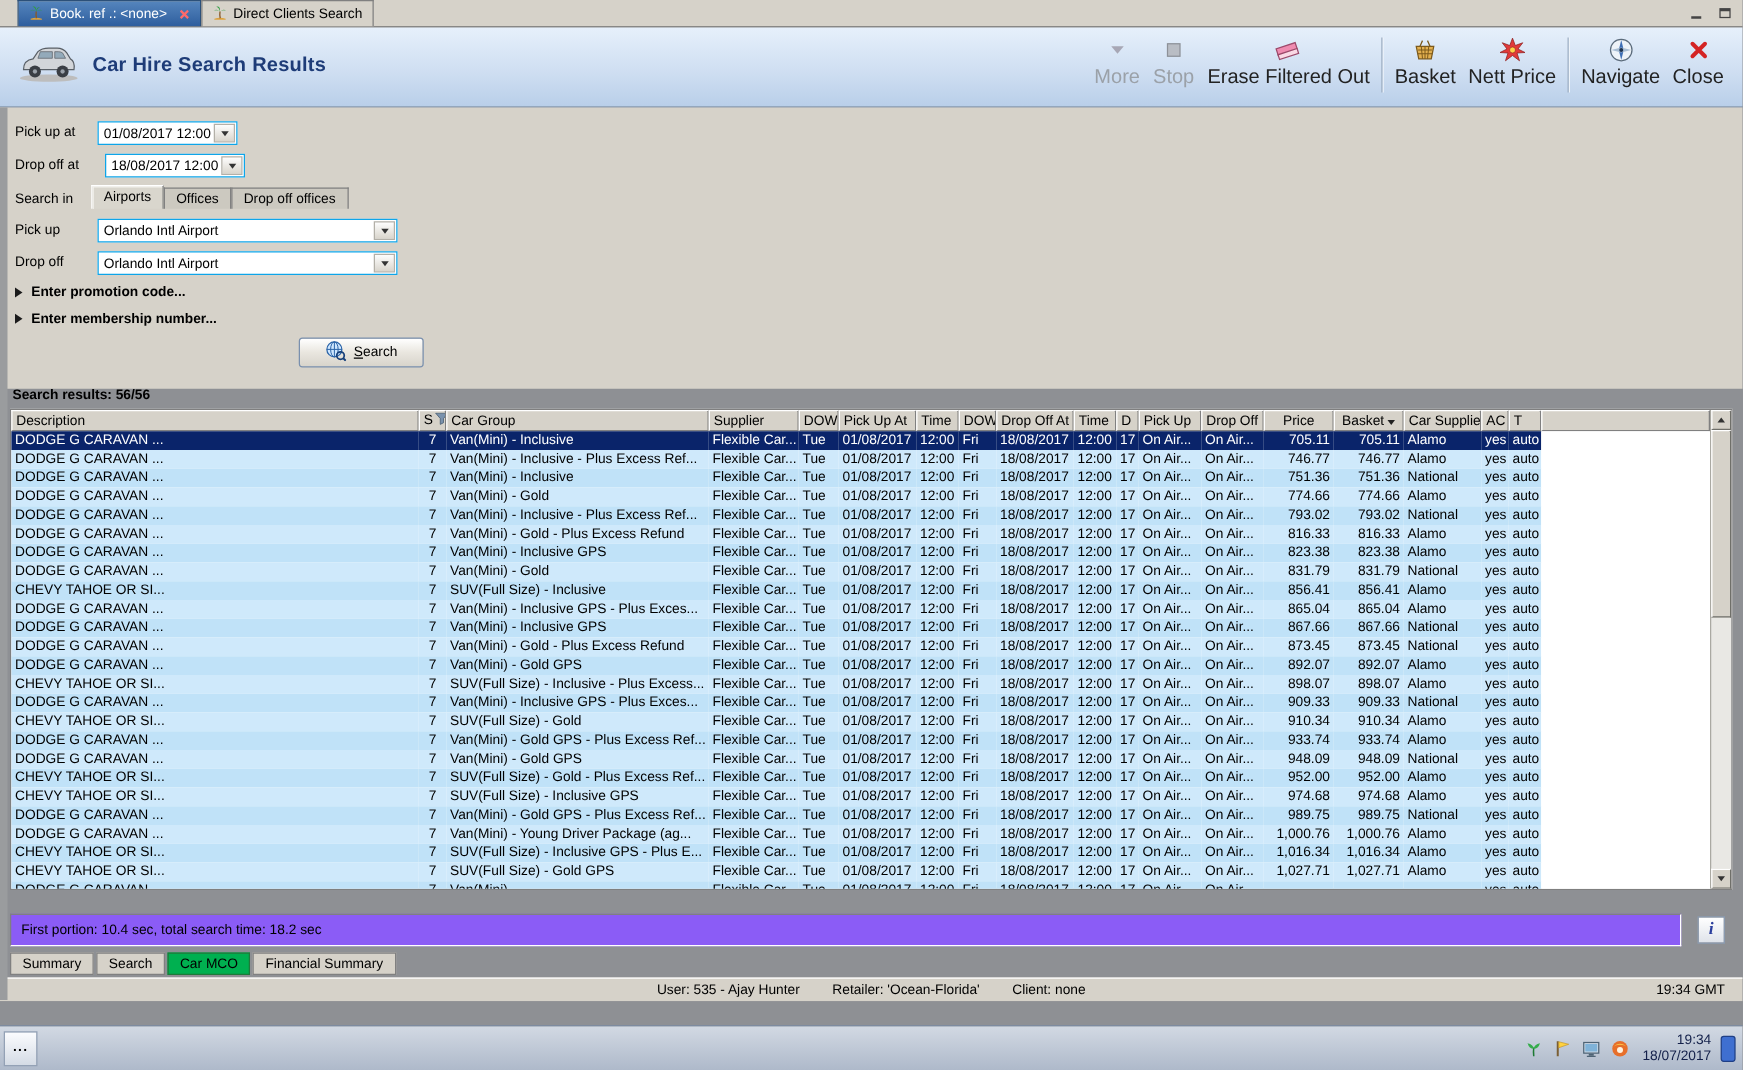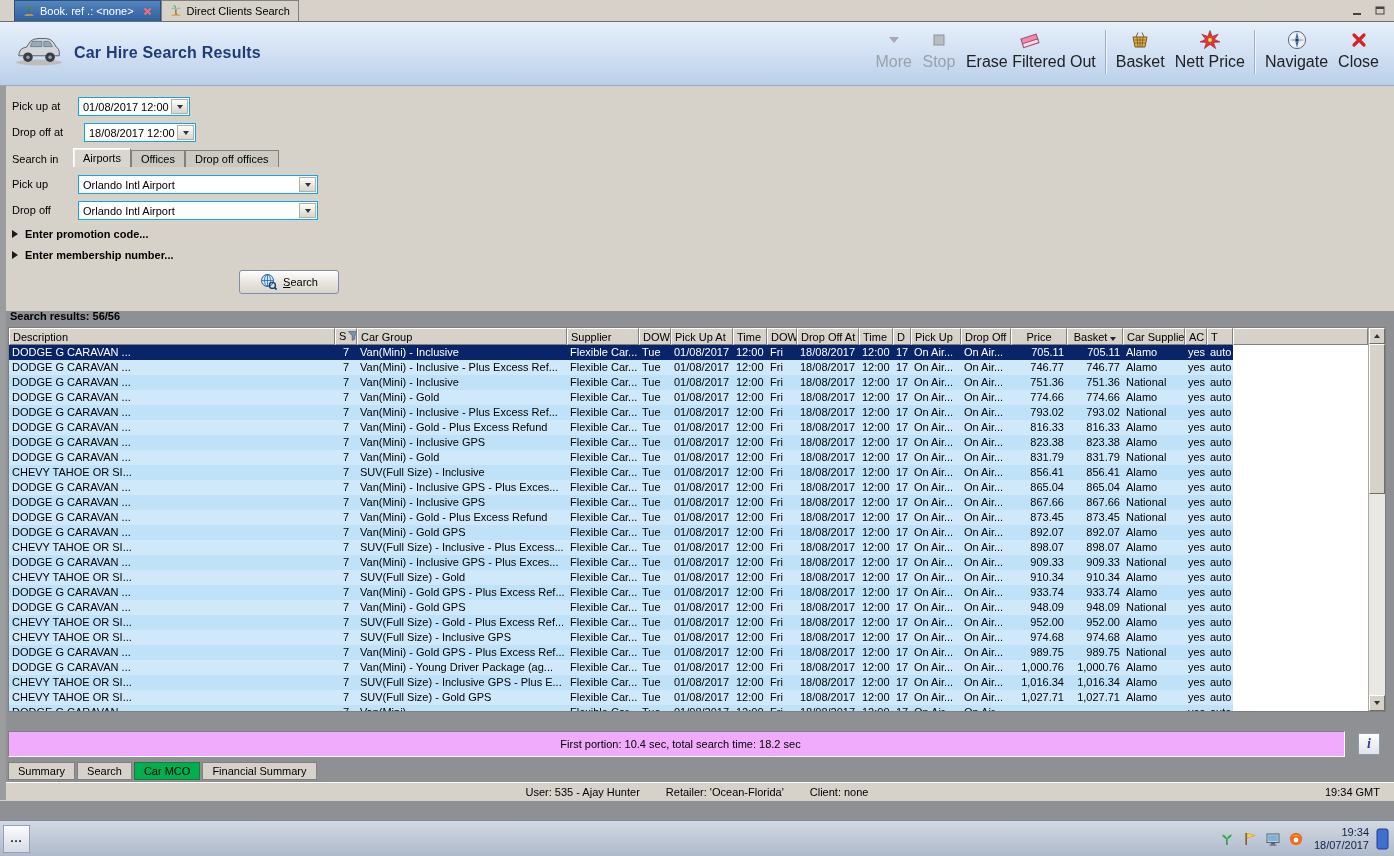--- a/index.html
+++ b/index.html
@@ -61,21 +61,21 @@
   .grid td.r{text-align:right;}
   .grid td.c{text-align:center;}
   .vscroll{position:absolute;top:0;right:0;width:17px;height:100%;background:#e9e8e4;border-left:1px solid #aaa9a2;}
   .sbtn{position:absolute;left:0;width:16px;height:16px;background:#d6d2c9;border:1px solid;border-color:#fff #6f6f69 #6f6f69 #fff;display:flex;align-items:center;justify-content:center;}
   .sbtn.up{top:0;} .sbtn.down{bottom:0;}
   .tri-up{width:0;height:0;border-left:3.5px solid transparent;border-right:3.5px solid transparent;border-bottom:4px solid #333;}
   .tri-down{width:0;height:0;border-left:3.5px solid transparent;border-right:3.5px solid transparent;border-top:4px solid #333;}
   .sthumb{position:absolute;left:0;top:16px;width:16px;height:150px;background:#d6d2c9;border:1px solid;border-color:#fff #6f6f69 #6f6f69 #fff;}
 
   
-  .timing{position:absolute;left:8px;top:731px;width:1337px;height:26px;border:1px solid;border-color:#808080 #ffffff #ffffff #808080;background:#f0abfc;display:flex;align-items:center;padding-left:8px;justify-content:center;}
+  .timing{position:absolute;left:8px;top:731px;width:1337px;height:26px;border:1px solid;border-color:#808080 #ffffff #ffffff #808080;background:#8b5cf6;display:flex;align-items:center;padding-left:8px;}
   .infobtn{position:absolute;right:14px;top:733px;width:22px;height:22px;border:1px solid #8b9bb0;background:linear-gradient(#fff,#dfe3ea);display:flex;align-items:center;justify-content:center;font-family:"Liberation Serif",serif;font-style:italic;font-weight:bold;font-size:14px;color:#2b3f9e;}
   .btabs{position:absolute;left:8px;top:762px;height:18px;display:flex;gap:2px;}
   .btab{height:18px;line-height:17px;padding:0 9px;background:#d6d2c9;border:1px solid #808080;white-space:nowrap;}
   .btab.active{background:var(--green,#00b050);border-color:#1f7a3a;}
   .statusbar{position:absolute;left:0;top:782px;width:100%;height:19px;background:#d6d2c9;border-top:1px solid #fff;display:flex;align-items:center;}
   .sbcenter{display:flex;gap:26px;margin:0 auto;}
   .sbtime{position:absolute;right:14px;}
   .gapband{position:absolute;left:0;top:801px;width:100%;height:19px;background:#8e9094;}
 
   

